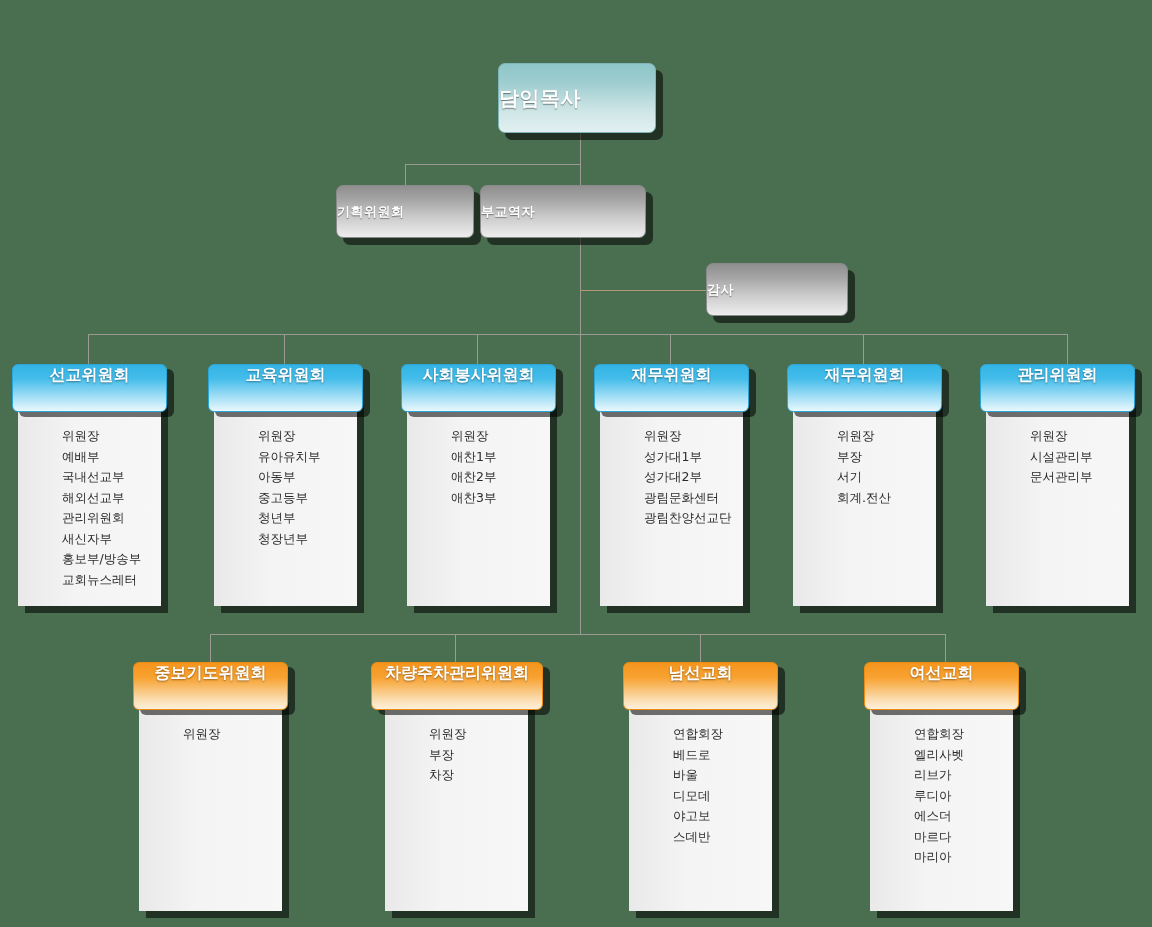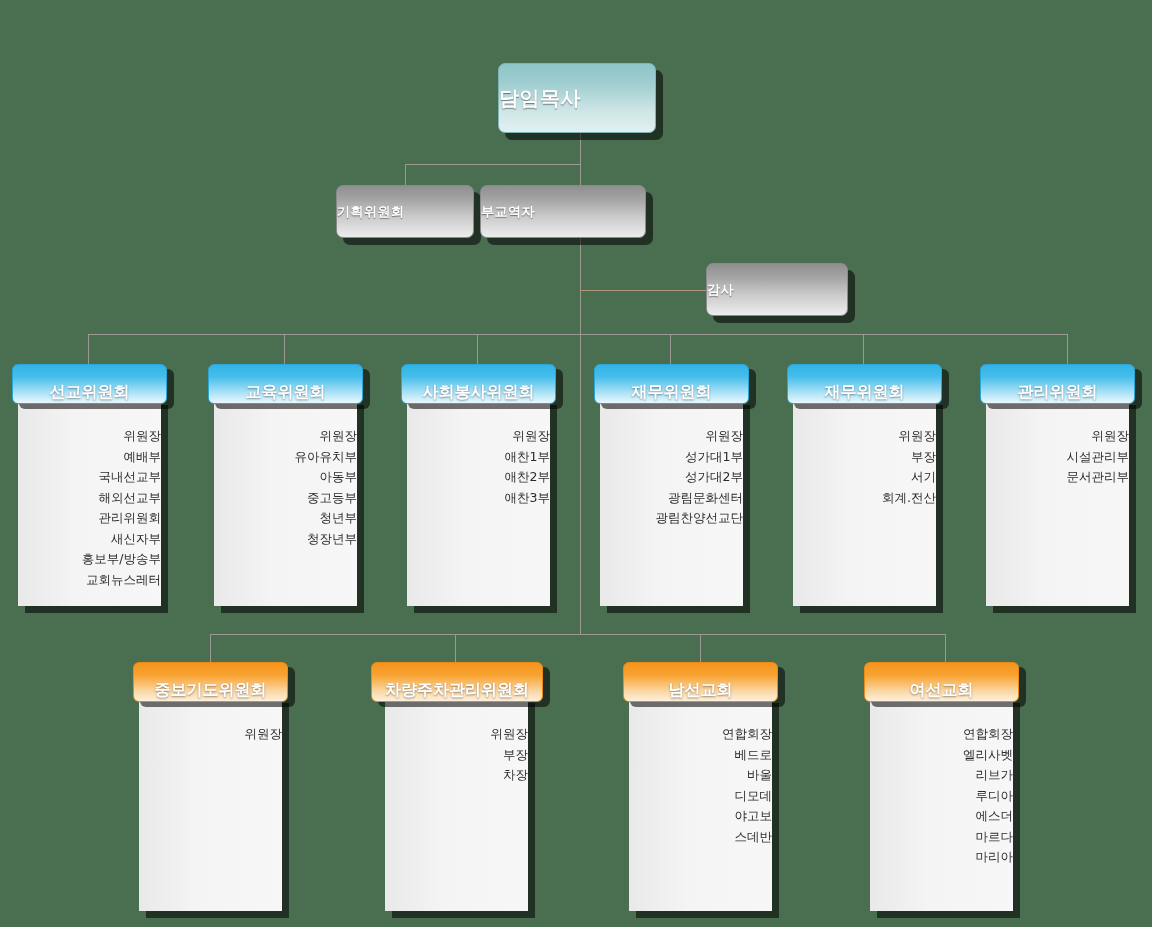--- a/index.html
+++ b/index.html
@@ -60,31 +60,32 @@
   }
   .card-body {
     position: absolute;
     left: 6px;
     top: 34px;
     width: 143px;
     background: linear-gradient(to right, #e9e9e9 0%, #f4f4f4 40%, #f7f7f7 100%);
     box-shadow: 7px 7px 0 rgba(0,0,0,0.55);
     box-sizing: border-box;
     padding-top: 28px;
-    text-align: right;
+    text-align: left;
+    padding-left: 44px;
   }
   .card-head {
     position: absolute;
     left: 0;
     top: 0;
     width: 155px;
-    height: 40px;
+    height: 48px;
     border-radius: 6px;
     display: flex;
-    align-items: flex-end;
+    align-items: flex-start;
     justify-content: center;
     color: #ffffff;
     font-weight: bold;
     font-size: 16px;
     text-shadow: 0 1px 2px rgba(0,0,0,0.40);
     box-shadow: 7px 5px 0 rgba(0,0,0,0.55);
     box-sizing: border-box;
     z-index: 2;
   }
   .head-blue {

